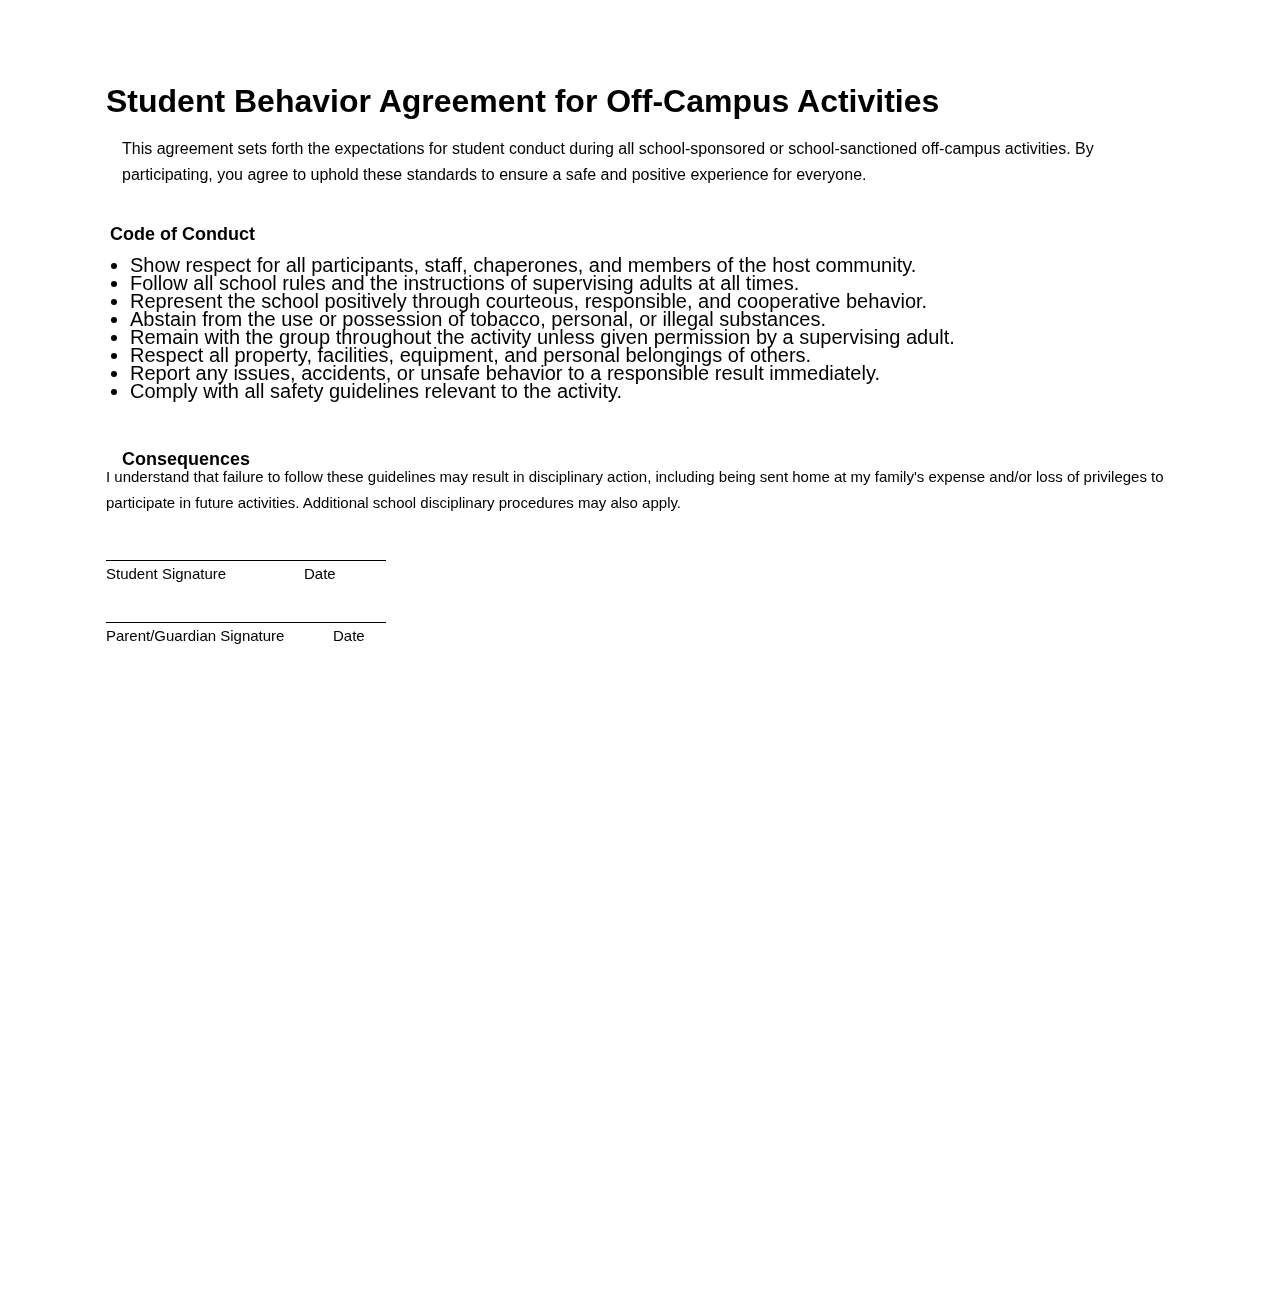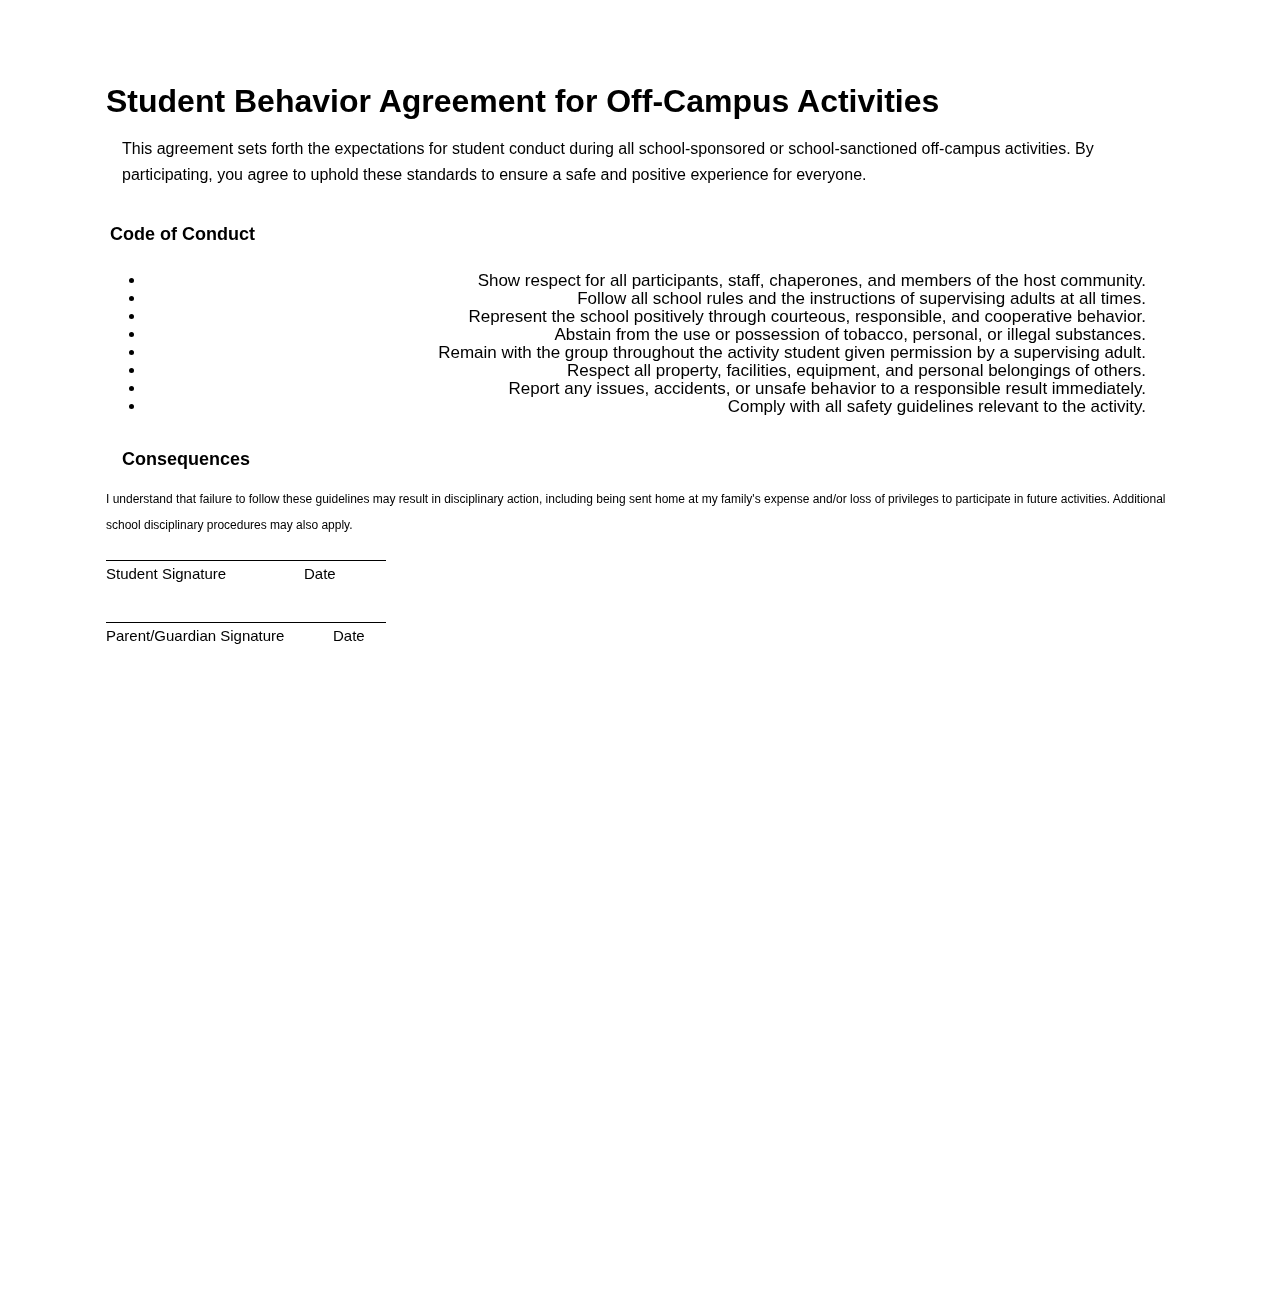--- a/index.html
+++ b/index.html
@@ -45,46 +45,45 @@
       left: 0;
       font-size: 18px;
       font-weight: bold;
       margin: 4px;
       line-height: 22px;
     }
     ul.conduct-list {
       position: absolute;
       top: 256px;
       left: 0;
-      margin: 16px;
+      margin: 0;
       padding-left: 24px;
-      font-size: 17px;
+      font-size: 20px;
       line-height: 18px;
       width: 1000px;
-      text-align: right;
     }
     ul.conduct-list li {
       margin: 0;
       padding: 0;
     }
     .h-consequences {
       position: absolute;
       top: 432px;
       left: 0;
       font-size: 18px;
       font-weight: bold;
       margin: 16px;
       line-height: 22px;
     }
     .consequences-text {
       position: absolute;
-      top: 486px;
+      top: 464px;
       left: 0;
       width: 1060px;
-      font-size: 12px;
+      font-size: 15px;
       line-height: 26px;
       margin: 0;
     }
     .sig-row {
       position: absolute;
       left: 0;
       width: 280px;
       height: 30px;
     }
     .sig-row .line {
@@ -119,21 +118,21 @@
 
   <p class="intro">This agreement sets forth the expectations for student conduct during all school-sponsored or school-sanctioned off-campus activities. By participating, you agree to uphold these standards to ensure a safe and positive experience for everyone.</p>
 
   <h3 class="h-conduct">Code of Conduct</h3>
 
   <ul class="conduct-list">
     <li>Show respect for all participants, staff, chaperones, and members of the host community.</li>
     <li>Follow all school rules and the instructions of supervising adults at all times.</li>
     <li>Represent the school positively through courteous, responsible, and cooperative behavior.</li>
     <li>Abstain from the use or possession of tobacco, personal, or illegal substances.</li>
-    <li>Remain with the group throughout the activity student given permission by a supervising adult.</li>
+    <li>Remain with the group throughout the activity unless given permission by a supervising adult.</li>
     <li>Respect all property, facilities, equipment, and personal belongings of others.</li>
     <li>Report any issues, accidents, or unsafe behavior to a responsible result immediately.</li>
     <li>Comply with all safety guidelines relevant to the activity.</li>
   </ul>
 
   <h3 class="h-consequences">Consequences</h3>
 
   <p class="consequences-text">I understand that failure to follow these guidelines may result in disciplinary action, including being sent home at my family's expense and/or loss of privileges to participate in future activities. Additional school disciplinary procedures may also apply.</p>
 
   <div class="sig-row sig-student">

